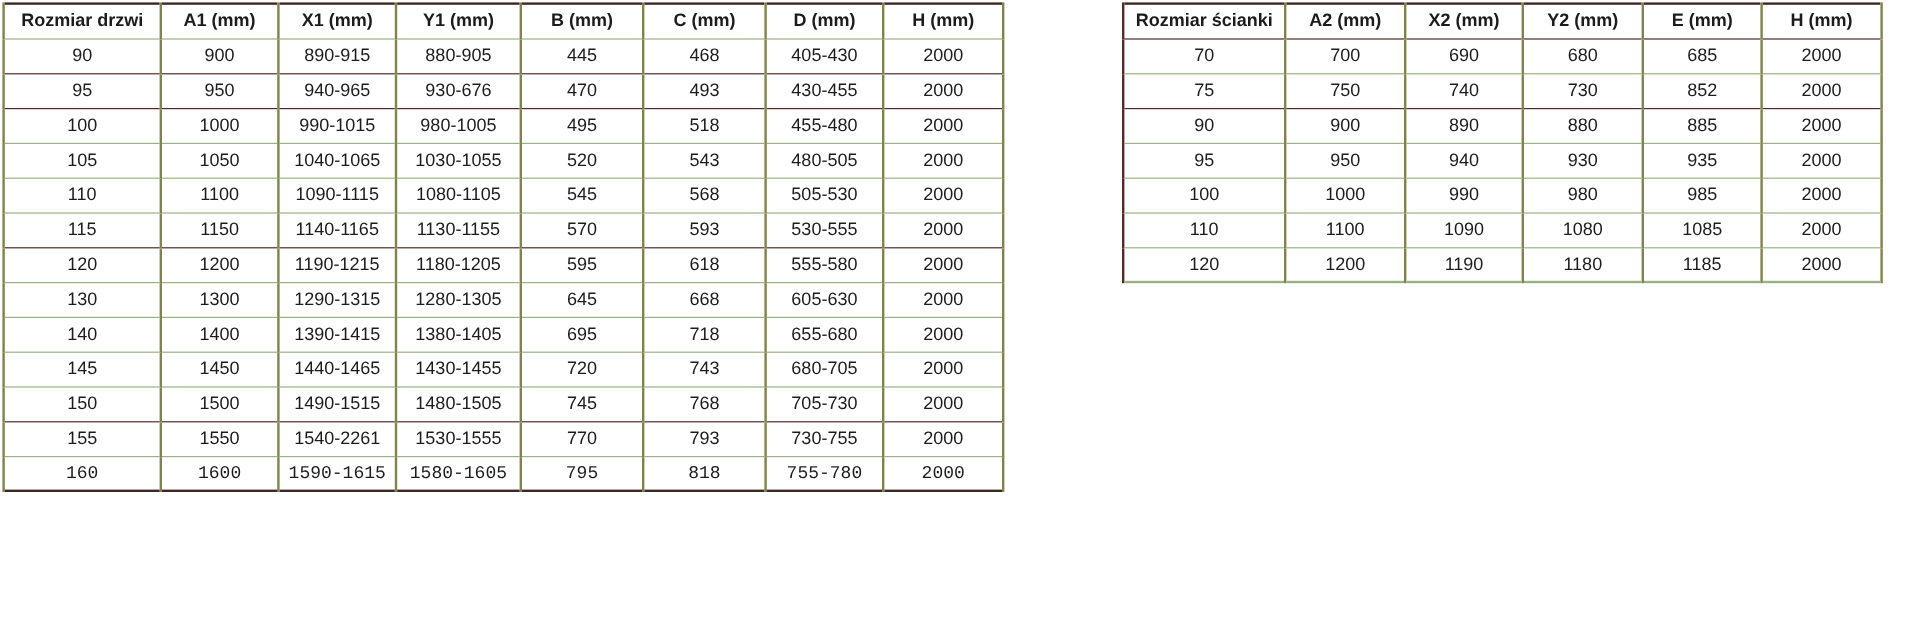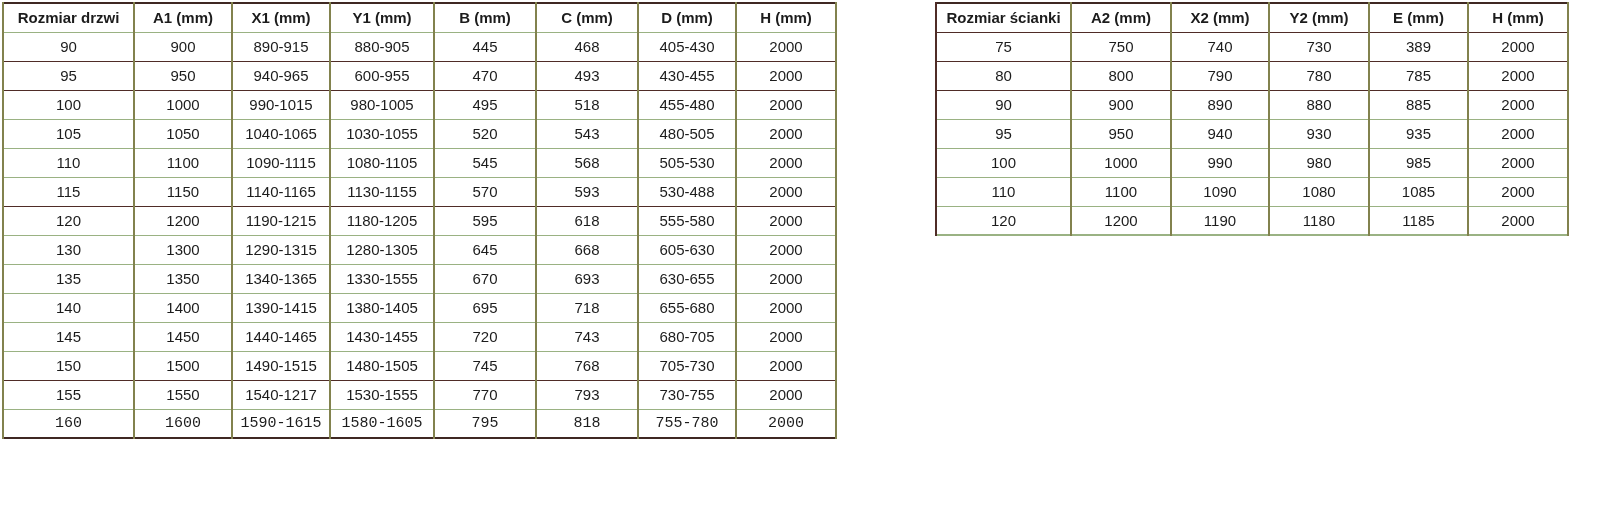--- a/index.html
+++ b/index.html
@@ -88,21 +88,21 @@
           <td>880-905</td>
           <td>445</td>
           <td>468</td>
           <td>405-430</td>
           <td>2000</td>
         </tr>
         <tr class="maroon-bottom">
           <td>95</td>
           <td>950</td>
           <td>940-965</td>
-          <td>600-955</td>
+          <td>930-676</td>
           <td>470</td>
           <td>493</td>
           <td>430-455</td>
           <td>2000</td>
         </tr>
         <tr>
           <td>100</td>
           <td>1000</td>
           <td>990-1015</td>
           <td>980-1005</td>
@@ -131,21 +131,21 @@
           <td>505-530</td>
           <td>2000</td>
         </tr>
         <tr class="maroon-bottom">
           <td>115</td>
           <td>1150</td>
           <td>1140-1165</td>
           <td>1130-1155</td>
           <td>570</td>
           <td>593</td>
-          <td>530-488</td>
+          <td>530-555</td>
           <td>2000</td>
         </tr>
         <tr>
           <td>120</td>
           <td>1200</td>
           <td>1190-1215</td>
           <td>1180-1205</td>
           <td>595</td>
           <td>618</td>
           <td>555-580</td>
@@ -155,30 +155,20 @@
           <td>130</td>
           <td>1300</td>
           <td>1290-1315</td>
           <td>1280-1305</td>
           <td>645</td>
           <td>668</td>
           <td>605-630</td>
           <td>2000</td>
         </tr>
         <tr>
-          <td>135</td>
-          <td>1350</td>
-          <td>1340-1365</td>
-          <td>1330-1555</td>
-          <td>670</td>
-          <td>693</td>
-          <td>630-655</td>
-          <td>2000</td>
-        </tr>
-        <tr>
           <td>140</td>
           <td>1400</td>
           <td>1390-1415</td>
           <td>1380-1405</td>
           <td>695</td>
           <td>718</td>
           <td>655-680</td>
           <td>2000</td>
         </tr>
         <tr>
@@ -197,21 +187,21 @@
           <td>1490-1515</td>
           <td>1480-1505</td>
           <td>745</td>
           <td>768</td>
           <td>705-730</td>
           <td>2000</td>
         </tr>
         <tr>
           <td>155</td>
           <td>1550</td>
-          <td>1540-1217</td>
+          <td>1540-2261</td>
           <td>1530-1555</td>
           <td>770</td>
           <td>793</td>
           <td>730-755</td>
           <td>2000</td>
         </tr>
         <tr>
           <td>160</td>
           <td>1600</td>
           <td>1590-1615</td>
@@ -237,34 +227,34 @@
       <tr class="maroon-bottom">
           <th>Rozmiar ścianki</th>
           <th>A2 (mm)</th>
           <th>X2 (mm)</th>
           <th>Y2 (mm)</th>
           <th>E (mm)</th>
           <th>H (mm)</th>
         </tr>
     </thead>
     <tbody>
+        <tr>
+          <td>70</td>
+          <td>700</td>
+          <td>690</td>
+          <td>680</td>
+          <td>685</td>
+          <td>2000</td>
+        </tr>
         <tr class="maroon-bottom">
           <td>75</td>
           <td>750</td>
           <td>740</td>
           <td>730</td>
-          <td>389</td>
-          <td>2000</td>
-        </tr>
-        <tr class="maroon-bottom">
-          <td>80</td>
-          <td>800</td>
-          <td>790</td>
-          <td>780</td>
-          <td>785</td>
+          <td>852</td>
           <td>2000</td>
         </tr>
         <tr>
           <td>90</td>
           <td>900</td>
           <td>890</td>
           <td>880</td>
           <td>885</td>
           <td>2000</td>
         </tr>

